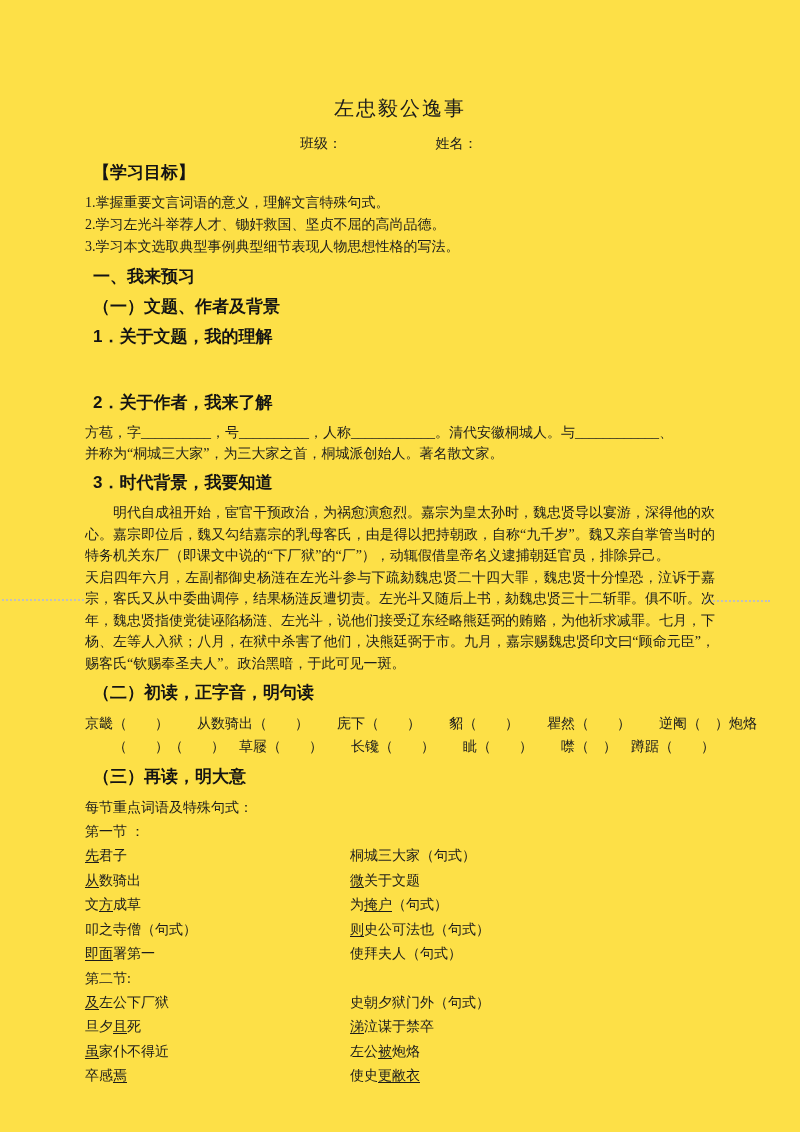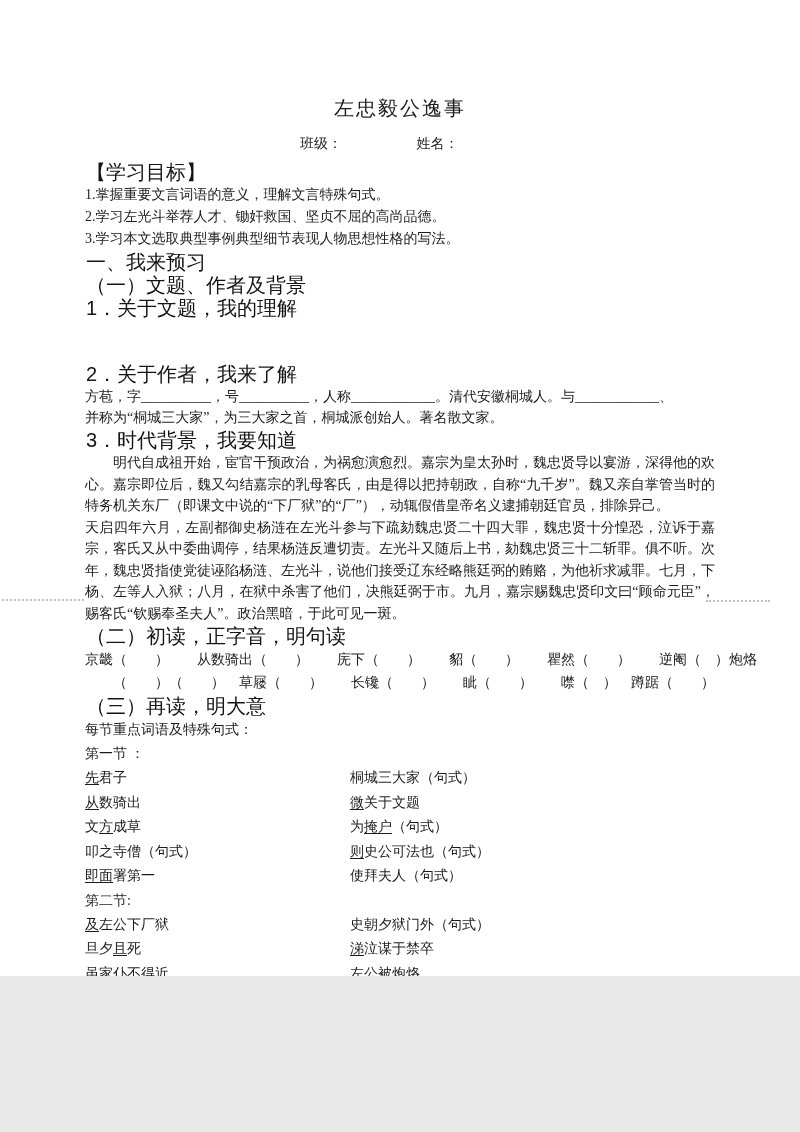--- a/index.html
+++ b/index.html
@@ -1,20 +1,20 @@
 <!DOCTYPE html>
 <html lang="zh"><head>
 <meta charset="utf-8">
 <style>
   html,body{margin:0;padding:0;background:#e9e9e9;}
   .page{
     position:relative;
-    width:800px;height:976px;
+    width:800px;height:1132px;
     margin:0 auto;
-    background:#ffffff;
+    background:#fde047;
     color:#1c1c1c;
     font-family:"Liberation Serif","DejaVu Serif",serif;
     font-size:14px;
     overflow:hidden;
     box-sizing:border-box;
   }
   .content{
     position:absolute;
     left:85px;top:0;
     width:630px;
@@ -28,27 +28,27 @@
     font-weight:normal;
     margin:0 0 12px 0;
     letter-spacing:2px;
   }
   .class-line{
     line-height:20px;
     margin-bottom:7px;
     white-space:nowrap;
   }
   .class-line .lbl-class{margin-left:215px;}
-  .class-line .lbl-name{margin-left:71px;}
+  .class-line .lbl-name{margin-left:90px;}
   .h-bold{
-    font-weight:normal;
+    font-weight:bold;
     font-family:"Liberation Sans","DejaVu Sans",sans-serif;
-    font-size:20px;
+    font-size:17px;
     line-height:22px;
-    margin:1px;
+    margin:8px;
     color:#141414;
   }
   .goal-item{line-height:22px;}
   .q1-space{margin-bottom:44px;}
   .para{
     margin:0;
     line-height:21.5px;
     text-align:justify;
   }
   .para.indent{text-indent:2em;}

